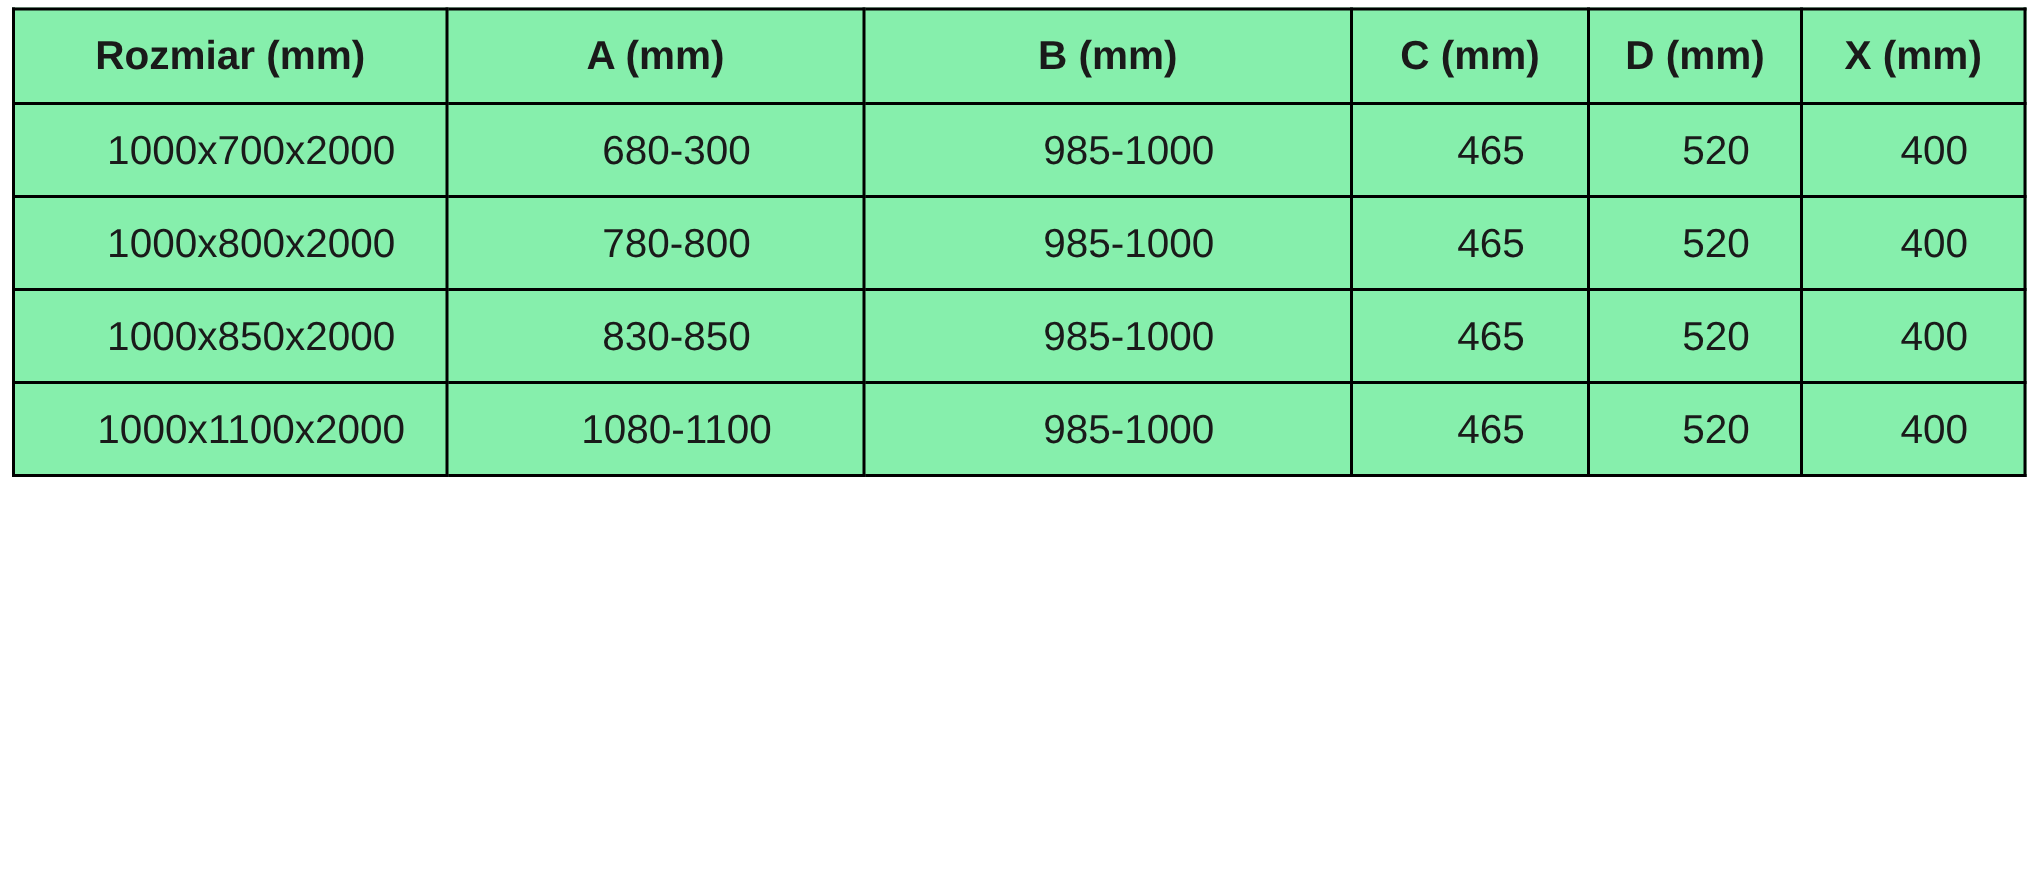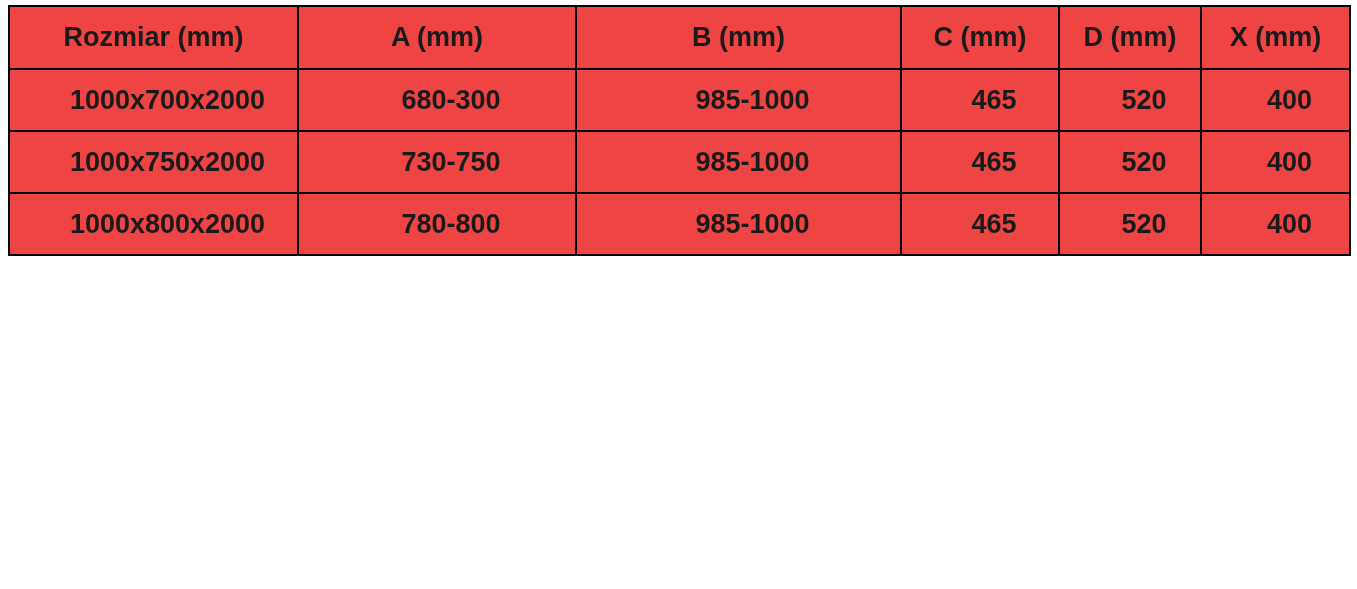--- a/index.html
+++ b/index.html
@@ -12,41 +12,41 @@
   }
   .table-wrap {
     position: absolute;
     left: 8px;
     top: 5px;
   }
   table.spec-table {
     border-collapse: collapse;
     table-layout: fixed;
     width: 1341px;
-    background: #ef4444;
+    background: #86efac;
   }
   table.spec-table th,
   table.spec-table td {
     border: 2px solid #000000;
     text-align: center;
     vertical-align: middle;
     color: #1a1a1a;
     padding: 0;
     overflow: hidden;
     white-space: nowrap;
   }
   table.spec-table th {
     height: 61px;
     font-size: 27px;
     font-weight: bold;
   }
   table.spec-table td {
     height: 60px;
     font-size: 27px;
-    font-weight: bold;
+    font-weight: normal;
     padding-left: 28px;
   }
   col.c-rozmiar { width: 289px; }
   col.c-a { width: 278px; }
   col.c-b { width: 325px; }
   col.c-c { width: 158px; }
   col.c-d { width: 142px; }
   col.c-x { width: 149px; }
 </style>
 </head>
@@ -75,30 +75,38 @@
     <tbody>
         <tr>
           <td>1000x700x2000</td>
           <td>680-300</td>
           <td>985-1000</td>
           <td>465</td>
           <td>520</td>
           <td>400</td>
         </tr>
         <tr>
-          <td>1000x750x2000</td>
-          <td>730-750</td>
+          <td>1000x800x2000</td>
+          <td>780-800</td>
           <td>985-1000</td>
           <td>465</td>
           <td>520</td>
           <td>400</td>
         </tr>
         <tr>
-          <td>1000x800x2000</td>
-          <td>780-800</td>
+          <td>1000x850x2000</td>
+          <td>830-850</td>
+          <td>985-1000</td>
+          <td>465</td>
+          <td>520</td>
+          <td>400</td>
+        </tr>
+        <tr>
+          <td>1000x1100x2000</td>
+          <td>1080-1100</td>
           <td>985-1000</td>
           <td>465</td>
           <td>520</td>
           <td>400</td>
         </tr>
       </tbody>
   </table>
 </div>
 
 </body></html>

